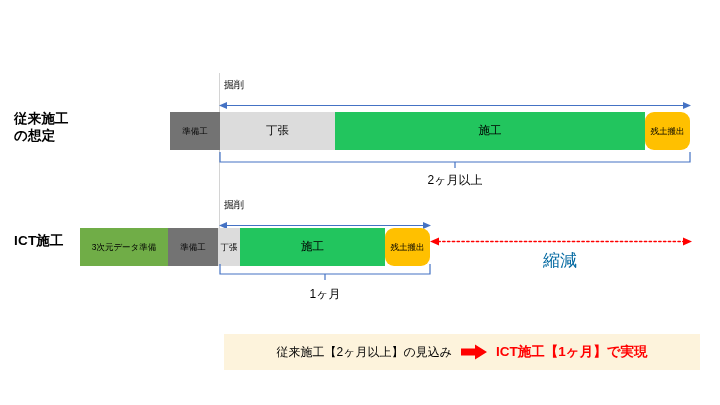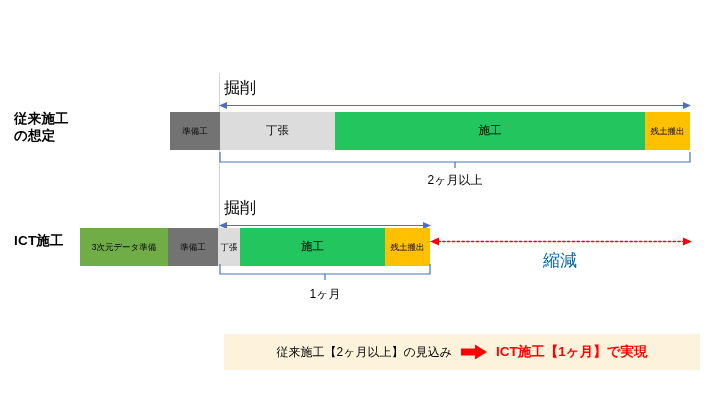--- a/index.html
+++ b/index.html
@@ -73,26 +73,26 @@
     font-size: 8.5px;
     color: #000000;
     overflow: hidden;
     white-space: nowrap;
     line-height: 1;
   }
   .seg-lg { font-size: 11.5px; }
   .seg-prep   { background: #737373; }
   .seg-batter { background: #DCDCDC; }
   .seg-work   { background: #22c55e; }
-  .seg-soil   { background: #FFC000; }
+  .seg-soil   { background: #FFC000; border-radius: 9px; }
   .seg-3d     { background: #70AD47; }
 
   
   .exc-label {
-    font-size: 16px;
+    font-size: 10px;
     color: #000000;
     line-height: 1;
   }
   .exc-label-conv { left: 224px; top: 80px; }
   .exc-label-ict  { left: 224px; top: 200px; }
   .exc-arrow { height: 9px; }
   .exc-arrow-conv { left: 219px; top: 101px; width: 472px; }
   .exc-arrow-ict  { left: 219px; top: 221px; width: 212px; }
 
   

